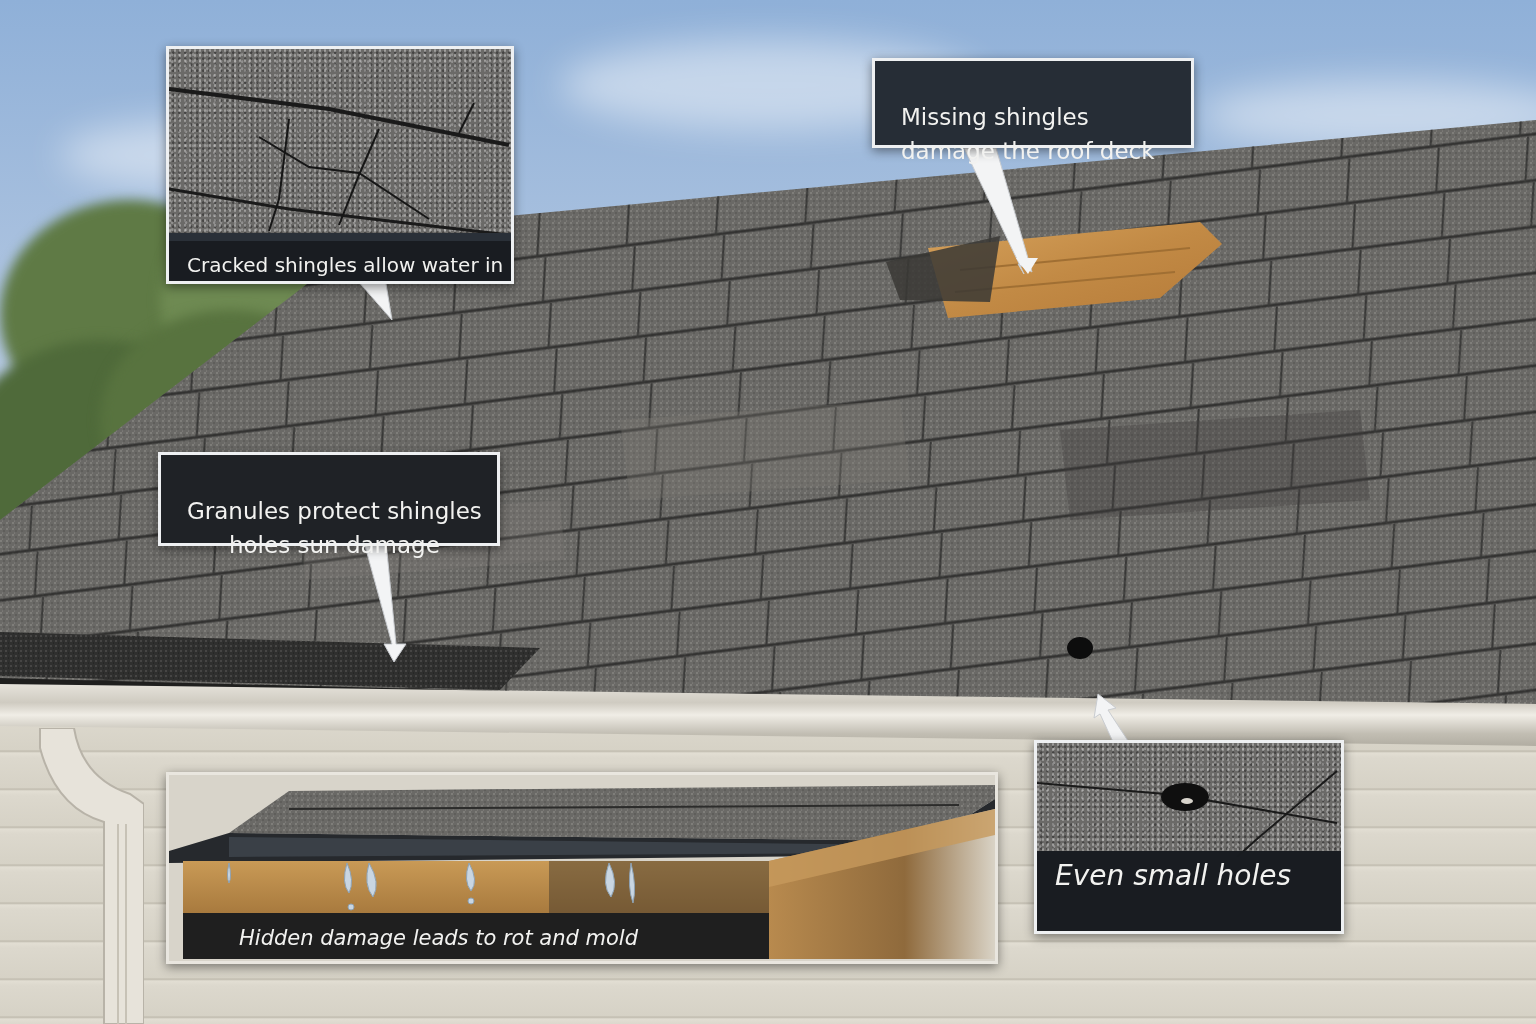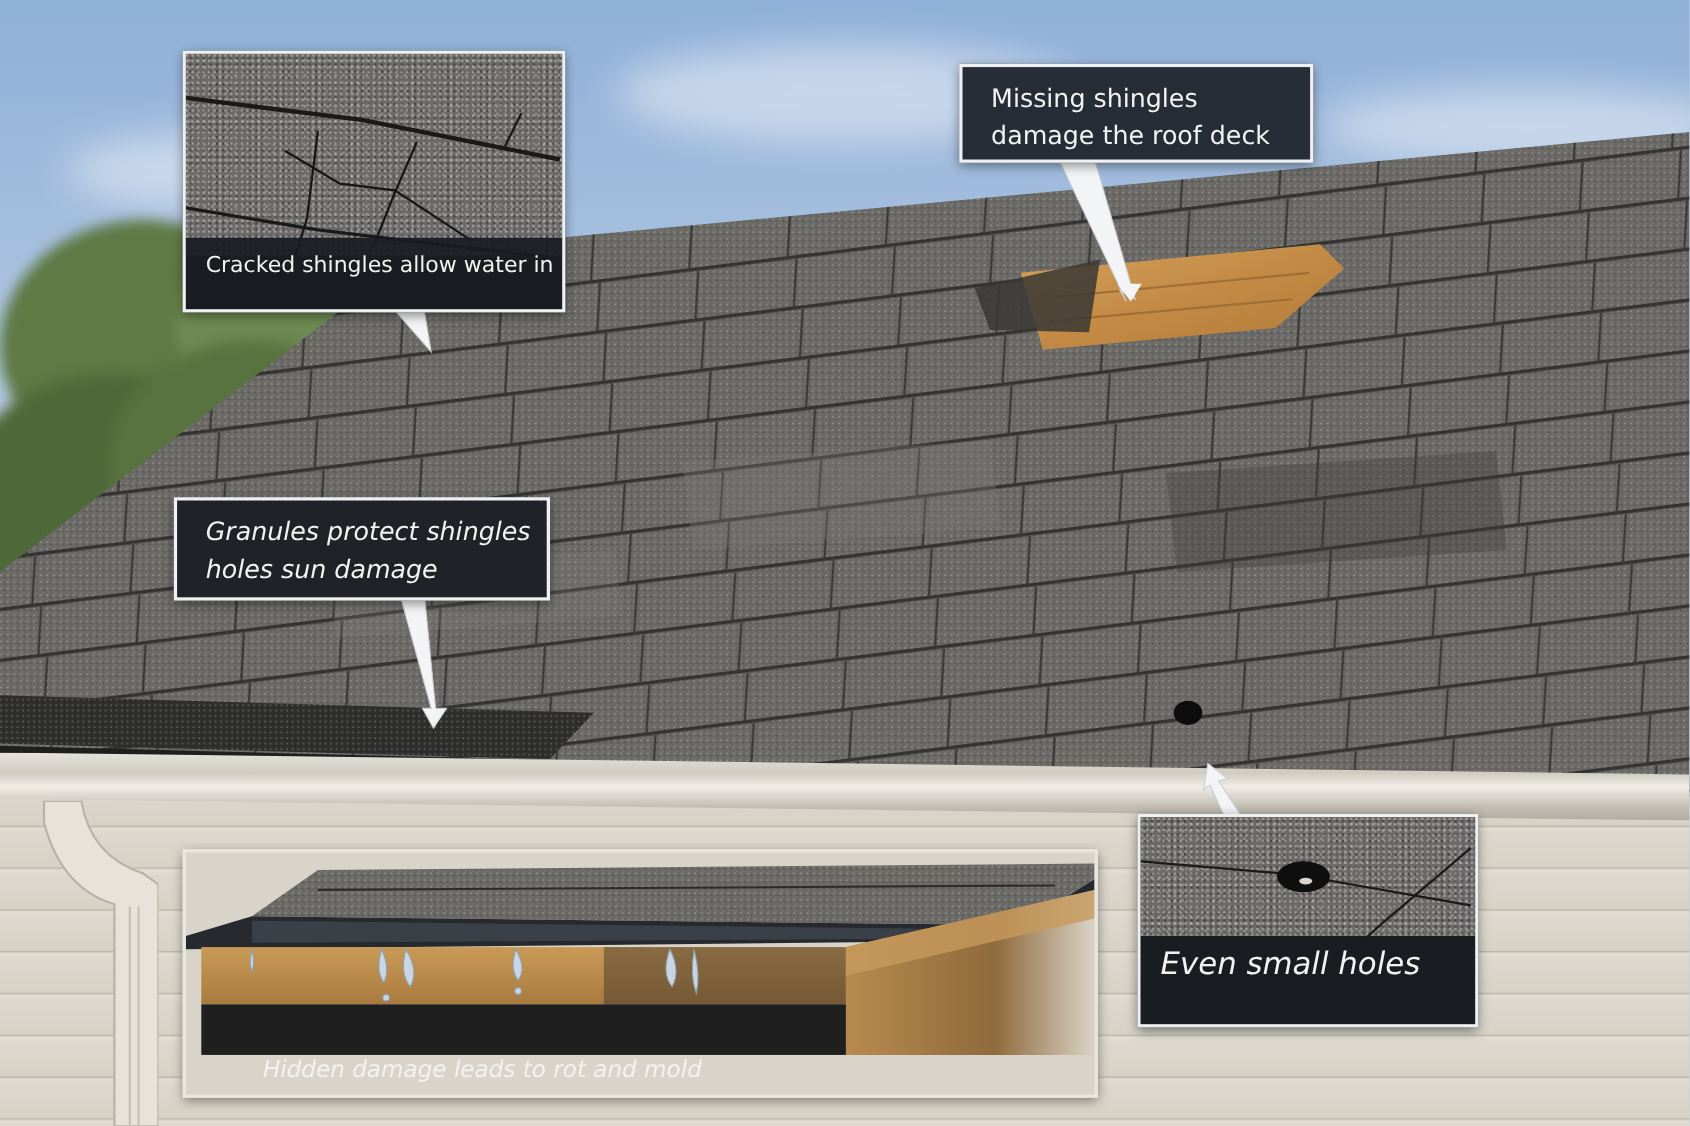--- a/index.html
+++ b/index.html
@@ -26,21 +26,21 @@
   .fascia { position: absolute; left: 0; top: 684px; width: 1536px; height: 62px;
             background: linear-gradient(180deg, #e6e3db 0%, #cfcbc1 30%, #f0ede6 50%, #c2beb3 80%, #b1ada2 100%);
             clip-path: polygon(0 0, 100% 20px, 100% 62px, 0 42px); }
   .downspout { position: absolute; left: 34px; top: 728px; width: 110px; height: 296px; }
 
   
   .callout { position: absolute; box-sizing: border-box; border: 3px solid #eef0f2;
              box-shadow: 0 3px 10px rgba(0,0,0,0.45); background: #2a3038; }
   .callout .caption { position: absolute; left: 0; right: 0; bottom: 0; background: rgba(24,27,31,0.92);
                       color: #f2f2f0; font-family: "DejaVu Sans", sans-serif; }
-  .callout .label-only { color: #f2f2f0; font-family: "DejaVu Sans", sans-serif; }
+  .callout .label-only { color: #f2f2f0; font-family: "DejaVu Sans", sans-serif; margin-top: 27px; }
   .pointer { position: absolute; }
 
   .tex-shingle {
     background-color: #6b6a68;
     background-image:
       radial-gradient(circle at 20% 30%, rgba(255,255,255,0.35) 0 1px, transparent 1.5px),
       radial-gradient(circle at 70% 60%, rgba(0,0,0,0.35) 0 1px, transparent 1.5px),
       radial-gradient(circle at 45% 80%, rgba(255,255,255,0.25) 0 1px, transparent 1.5px);
     background-size: 5px 5px, 6px 6px, 7px 7px;
   }
@@ -125,41 +125,41 @@
     <div class="tex-shingle" style="position:absolute;left:0;top:0;right:0;bottom:48px;">
       <svg width="342" height="184" style="position:absolute;left:0;top:0">
         <path d="M0,40 L160,60 L340,96" stroke="#1a1a1a" stroke-width="4" fill="none"></path>
         <path d="M0,140 L120,160 L220,172 L340,186" stroke="#1a1a1a" stroke-width="3" fill="none"></path>
         <path d="M120,70 L110,150 L100,182" stroke="#161616" stroke-width="2" fill="none"></path>
         <path d="M210,80 L190,126 L170,176" stroke="#161616" stroke-width="2" fill="none"></path>
         <path d="M90,88 L140,118 L190,124 L260,170" stroke="#161616" stroke-width="2" fill="none"></path>
         <path d="M305,54 L290,84" stroke="#161616" stroke-width="2" fill="none"></path>
       </svg>
     </div>
-    <div class="caption" style="height:65px;line-height:48px;padding-left:18px;font-size:20px;">
+    <div class="caption" style="height:40px;line-height:48px;padding-left:18px;font-size:20px;">
       <span>Cracked shingles allow water in</span>
     </div>
   </div>
 
   <svg class="pointer" style="left:960px;top:146px" width="90" height="130">
     <polygon points="4,2 36,2 72,126 58,118 64,128" fill="#f3f4f5" stroke="#c9ccd0" stroke-width="1"></polygon>
     <polygon points="56,112 78,112 68,128" fill="#f3f4f5"></polygon>
   </svg>
   <div class="callout" style="left:872px;top:58px;width:322px;height:90px;background:#262d36;">
     <div class="label-only" style="position:absolute;left:26px;top:12px;font-size:23px;line-height:34px;">
       <div>Missing shingles</div>
       <div>damage the roof deck</div>
     </div>
   </div>
 
   <svg class="pointer" style="left:360px;top:540px" width="60" height="124">
     <polygon points="4,2 26,2 36,104 46,104 34,122 24,104 32,104" fill="#f3f4f5" stroke="#c9ccd0" stroke-width="1"></polygon>
   </svg>
   <div class="callout" style="left:158px;top:452px;width:342px;height:94px;background:#1f2226;">
-    <div class="label-only" style="position:absolute;left:26px;top:12px;font-size:23px;line-height:34px;font-style:italic;">
+    <div class="label-only" style="position:absolute;left:26px;top:12px;font-size:23px;line-height:34px;text-align:center;">
       <div>Granules protect shingles</div>
       <div>holes sun damage</div>
     </div>
   </div>
 
   <svg class="pointer" style="left:1090px;top:692px" width="60" height="54">
     <polygon points="8,2 26,16 18,18 40,52 24,52 10,22 4,26" fill="#f3f4f5" stroke="#c9ccd0" stroke-width="1"></polygon>
   </svg>
   <div class="callout" style="left:1034px;top:740px;width:310px;height:194px;">
     <div class="tex-shingle" style="position:absolute;left:0;top:0;right:0;bottom:80px;">
@@ -168,21 +168,21 @@
         <path d="M300,28 L220,96 L200,114" stroke="#1a1a1a" stroke-width="2" fill="none"></path>
         <ellipse cx="148" cy="54" rx="24" ry="14" fill="#0f0f0f"></ellipse>
         <ellipse cx="150" cy="58" rx="6" ry="3" fill="#d8d4cc"></ellipse>
       </svg>
     </div>
     <div class="caption" style="height:80px;padding-left:18px;padding-top:8px;box-sizing:border-box;font-size:28px;line-height:33px;font-style:italic;">
       <div>Even small holes</div>
     </div>
   </div>
 
-  <div class="callout" style="left:166px;top:772px;width:832px;height:226px;background:#d8d4ca;border-color:#e9e6df;">
+  <div class="callout" style="left:166px;top:772px;width:832px;height:192px;background:#d8d4ca;border-color:#e9e6df;">
     <svg width="826" height="184" style="position:absolute;left:0;top:0">
       <defs>
         <linearGradient id="woodCut" x1="0" y1="0" x2="0" y2="1">
           <stop offset="0" stop-color="#c99a56"></stop>
           <stop offset="1" stop-color="#a87a3e"></stop>
         </linearGradient>
         <linearGradient id="woodSide" x1="0" y1="0" x2="1" y2="0">
           <stop offset="0" stop-color="#b88a4e"></stop>
           <stop offset="0.6" stop-color="#8f6a3c"></stop>
           <stop offset="1" stop-color="#d9d3c6"></stop>

